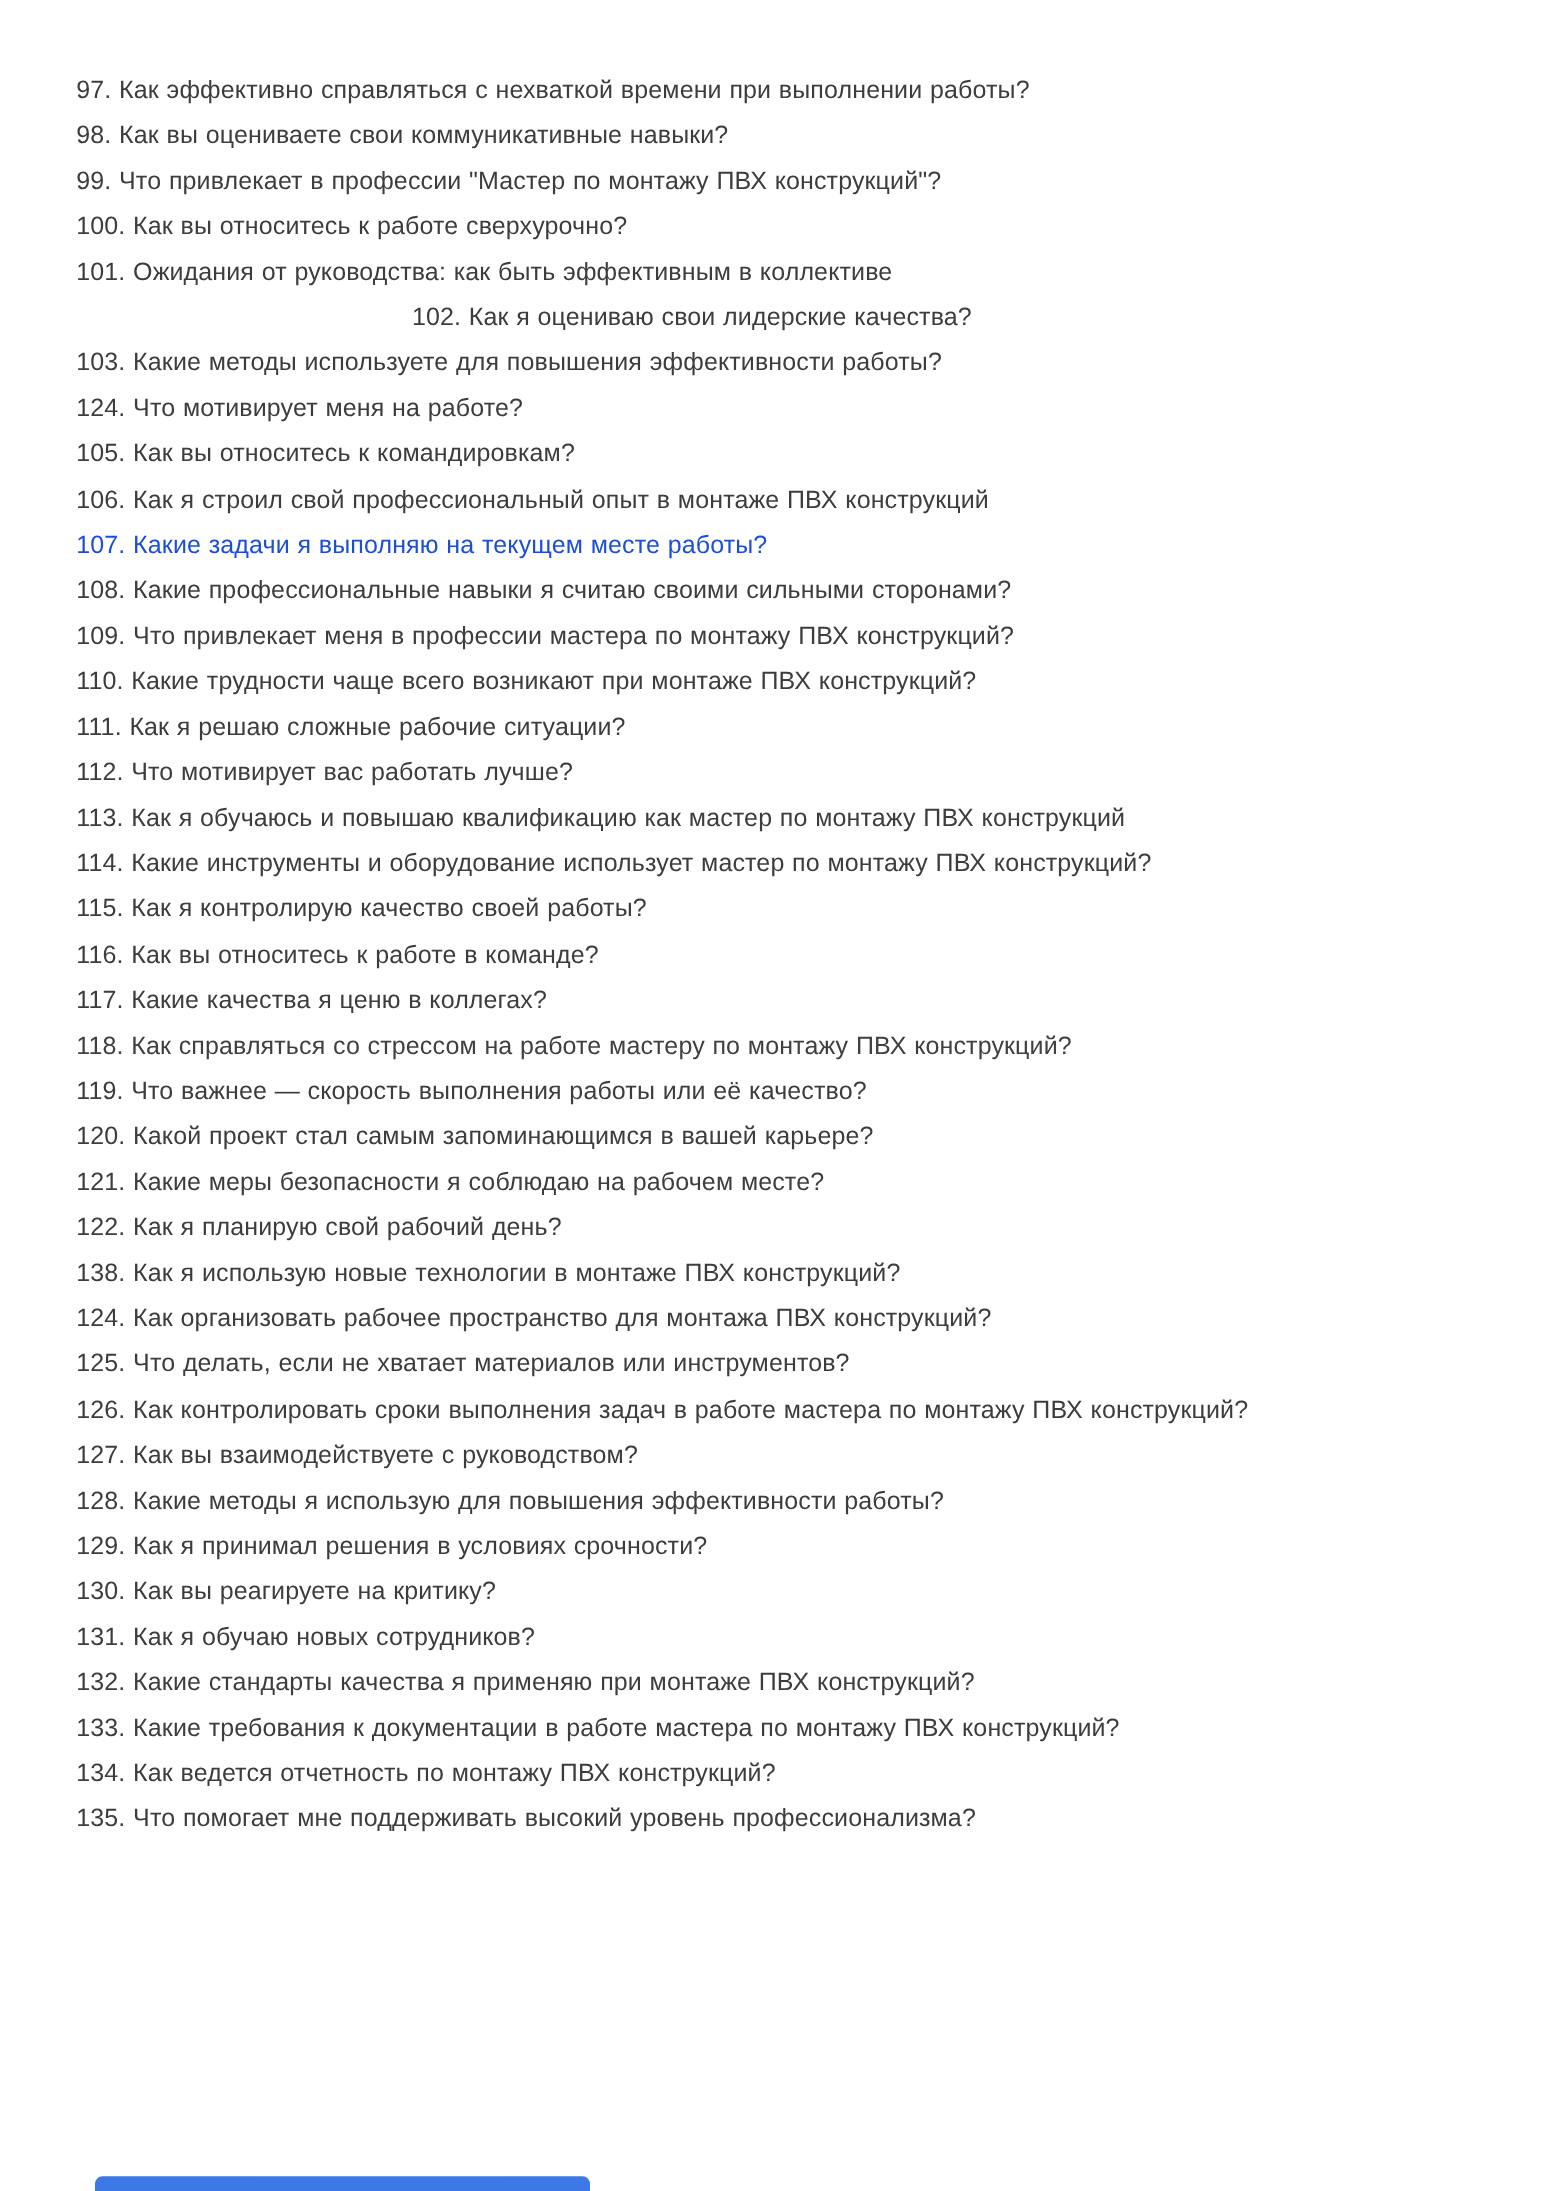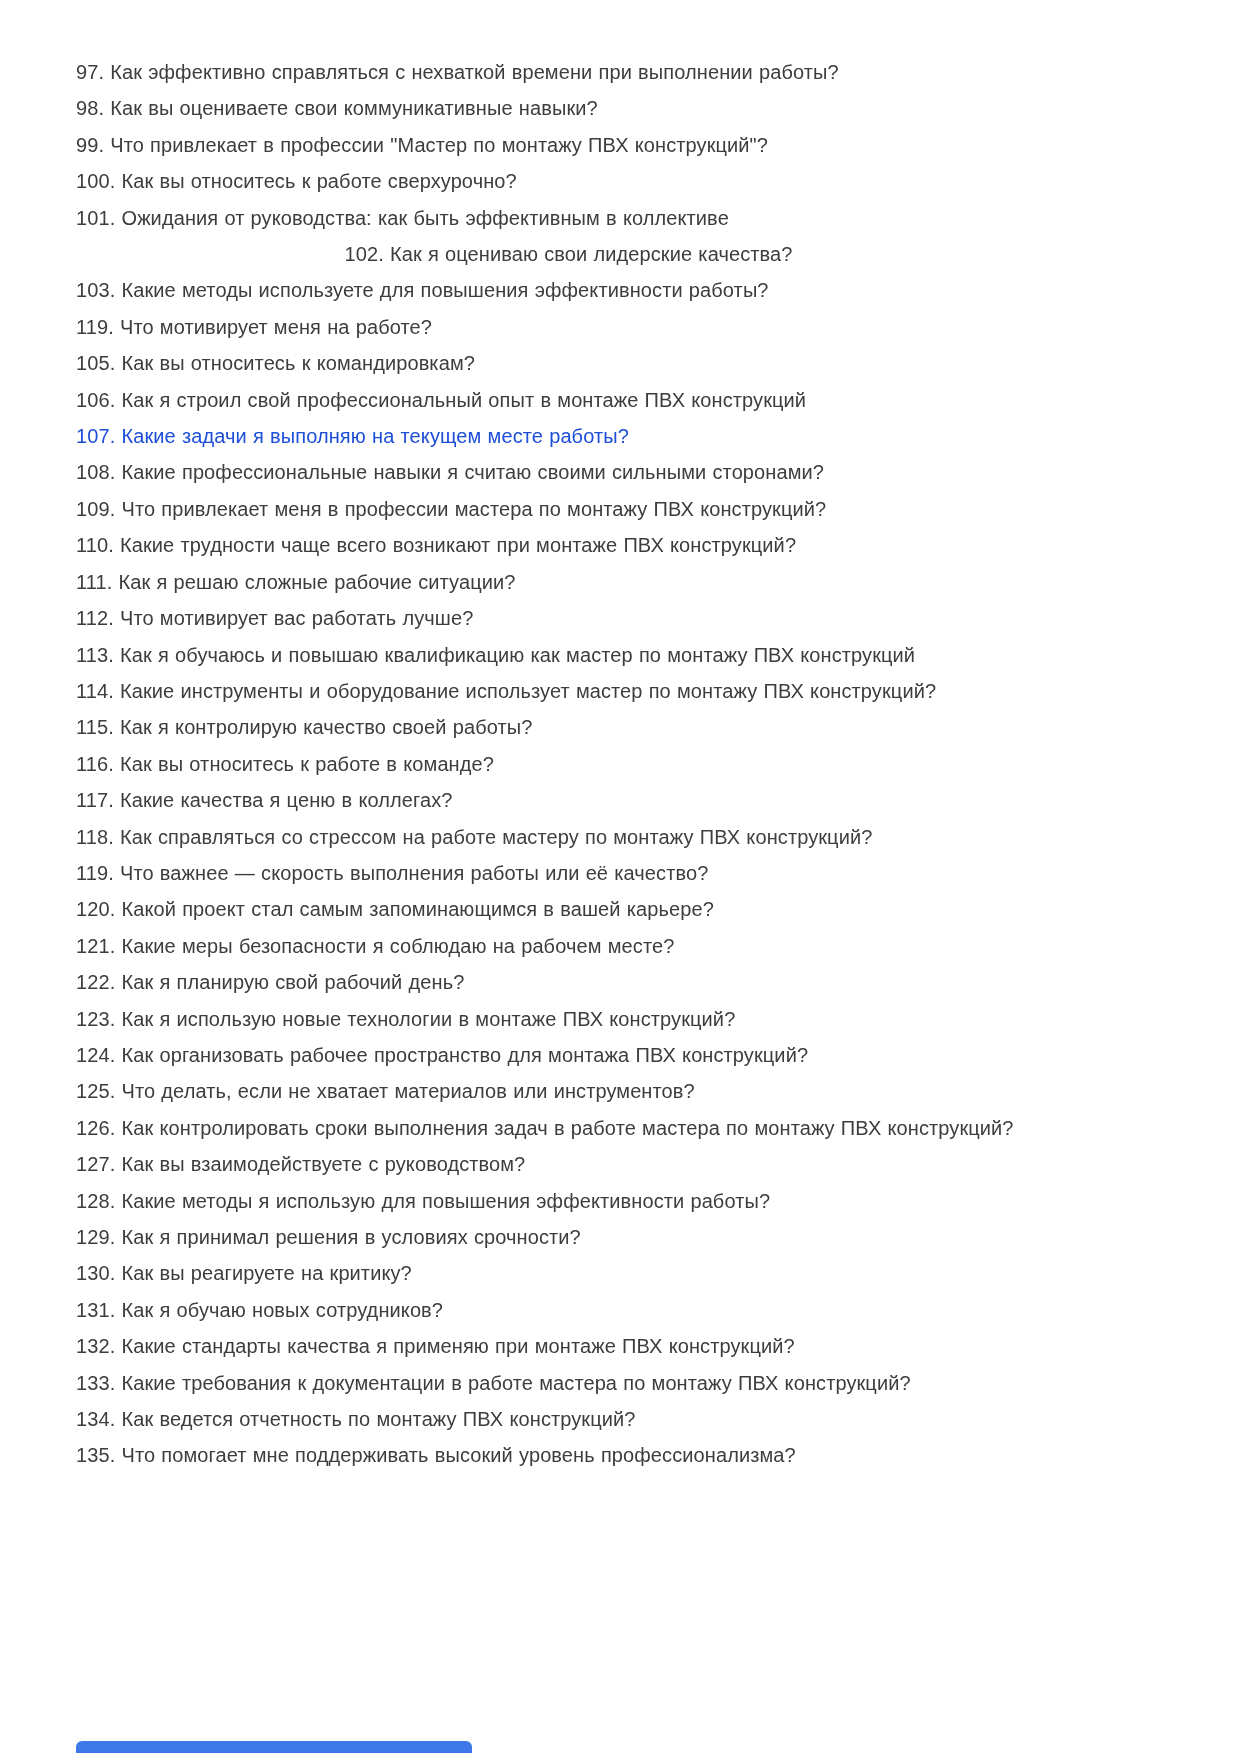--- a/index.html
+++ b/index.html
@@ -13,21 +13,21 @@
     font-family: "Liberation Sans", "DejaVu Sans", sans-serif;
   }
   .page {
     position: relative;
     width: 1239px;
     height: 1753px;
     background: #ffffff;
   }
   .question-list {
     position: absolute;
-    left: 76px;
+    left: 61px;
     top: 54px;
     width: 985px;
     list-style: none;
   }
   .question-item {
     font-size: 20px;
     line-height: 36.4px;
     color: #3d3d3d;
     font-weight: 400;
     letter-spacing: 0.1px;
@@ -48,40 +48,40 @@
 
 <div class="page">
   <div class="question-list" id="question-list">
       <div class="question-item" style="color: rgb(61, 61, 61);">97. Как эффективно справляться с нехваткой времени при выполнении работы?</div>
       <div class="question-item" style="color: rgb(61, 61, 61);">98. Как вы оцениваете свои коммуникативные навыки?</div>
       <div class="question-item" style="color: rgb(61, 61, 61);">99. Что привлекает в профессии "Мастер по монтажу ПВХ конструкций"?</div>
       <div class="question-item" style="color: rgb(61, 61, 61);">100. Как вы относитесь к работе сверхурочно?</div>
       <div class="question-item" style="color: rgb(61, 61, 61);">101. Ожидания от руководства: как быть эффективным в коллективе</div>
       <div class="question-item" style="color: rgb(61, 61, 61); text-align: center;">102. Как я оцениваю свои лидерские качества?</div>
       <div class="question-item" style="color: rgb(61, 61, 61);">103. Какие методы используете для повышения эффективности работы?</div>
-      <div class="question-item" style="color: rgb(61, 61, 61);">119. Что мотивирует меня на работе?</div>
+      <div class="question-item" style="color: rgb(61, 61, 61);">124. Что мотивирует меня на работе?</div>
       <div class="question-item" style="color: rgb(61, 61, 61);">105. Как вы относитесь к командировкам?</div>
       <div class="question-item" style="color: rgb(61, 61, 61);">106. Как я строил свой профессиональный опыт в монтаже ПВХ конструкций</div>
       <div class="question-item" style="color: #1d4ed8;">107. Какие задачи я выполняю на текущем месте работы?</div>
       <div class="question-item" style="color: rgb(61, 61, 61);">108. Какие профессиональные навыки я считаю своими сильными сторонами?</div>
       <div class="question-item" style="color: rgb(61, 61, 61);">109. Что привлекает меня в профессии мастера по монтажу ПВХ конструкций?</div>
       <div class="question-item" style="color: rgb(61, 61, 61);">110. Какие трудности чаще всего возникают при монтаже ПВХ конструкций?</div>
       <div class="question-item" style="color: rgb(61, 61, 61);">111. Как я решаю сложные рабочие ситуации?</div>
       <div class="question-item" style="color: rgb(61, 61, 61);">112. Что мотивирует вас работать лучше?</div>
       <div class="question-item" style="color: rgb(61, 61, 61);">113. Как я обучаюсь и повышаю квалификацию как мастер по монтажу ПВХ конструкций</div>
       <div class="question-item" style="color: rgb(61, 61, 61);">114. Какие инструменты и оборудование использует мастер по монтажу ПВХ конструкций?</div>
       <div class="question-item" style="color: rgb(61, 61, 61);">115. Как я контролирую качество своей работы?</div>
       <div class="question-item" style="color: rgb(61, 61, 61);">116. Как вы относитесь к работе в команде?</div>
       <div class="question-item" style="color: rgb(61, 61, 61);">117. Какие качества я ценю в коллегах?</div>
       <div class="question-item" style="color: #404040;">118. Как справляться со стрессом на работе мастеру по монтажу ПВХ конструкций?</div>
       <div class="question-item" style="color: rgb(61, 61, 61);">119. Что важнее — скорость выполнения работы или её качество?</div>
       <div class="question-item" style="color: rgb(61, 61, 61);">120. Какой проект стал самым запоминающимся в вашей карьере?</div>
       <div class="question-item" style="color: rgb(61, 61, 61);">121. Какие меры безопасности я соблюдаю на рабочем месте?</div>
       <div class="question-item" style="color: rgb(61, 61, 61);">122. Как я планирую свой рабочий день?</div>
-      <div class="question-item" style="color: rgb(61, 61, 61);">123. Как я использую новые технологии в монтаже ПВХ конструкций?</div>
+      <div class="question-item" style="color: rgb(61, 61, 61);">138. Как я использую новые технологии в монтаже ПВХ конструкций?</div>
       <div class="question-item" style="color: rgb(61, 61, 61);">124. Как организовать рабочее пространство для монтажа ПВХ конструкций?</div>
       <div class="question-item" style="color: rgb(61, 61, 61);">125. Что делать, если не хватает материалов или инструментов?</div>
       <div class="question-item" style="color: rgb(61, 61, 61);">126. Как контролировать сроки выполнения задач в работе мастера по монтажу ПВХ конструкций?</div>
       <div class="question-item" style="color: rgb(61, 61, 61);">127. Как вы взаимодействуете с руководством?</div>
       <div class="question-item" style="color: rgb(61, 61, 61);">128. Какие методы я использую для повышения эффективности работы?</div>
       <div class="question-item" style="color: rgb(61, 61, 61);">129. Как я принимал решения в условиях срочности?</div>
       <div class="question-item" style="color: rgb(61, 61, 61);">130. Как вы реагируете на критику?</div>
       <div class="question-item" style="color: rgb(61, 61, 61);">131. Как я обучаю новых сотрудников?</div>
       <div class="question-item" style="color: rgb(61, 61, 61);">132. Какие стандарты качества я применяю при монтаже ПВХ конструкций?</div>
       <div class="question-item" style="color: rgb(61, 61, 61);">133. Какие требования к документации в работе мастера по монтажу ПВХ конструкций?</div>

